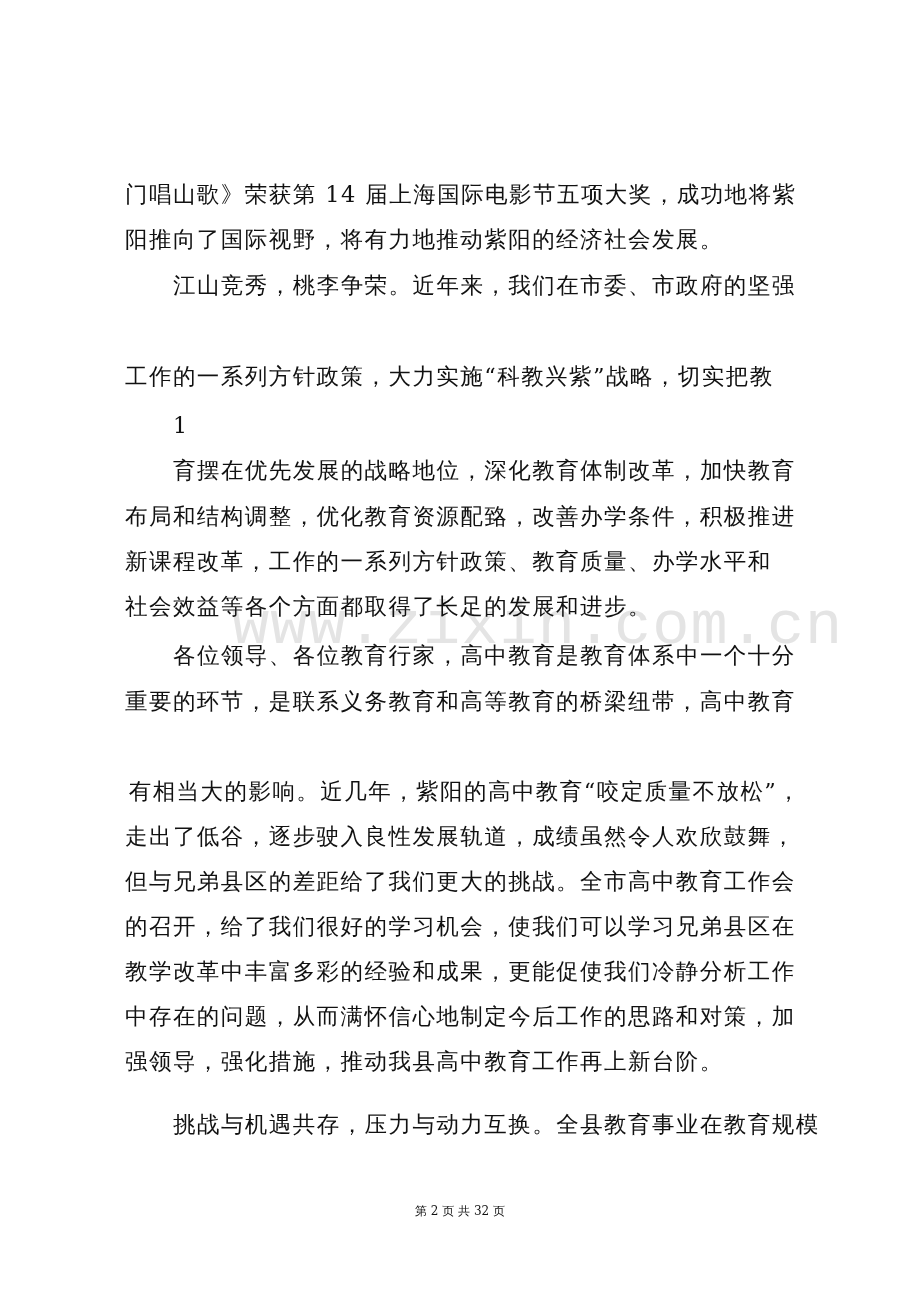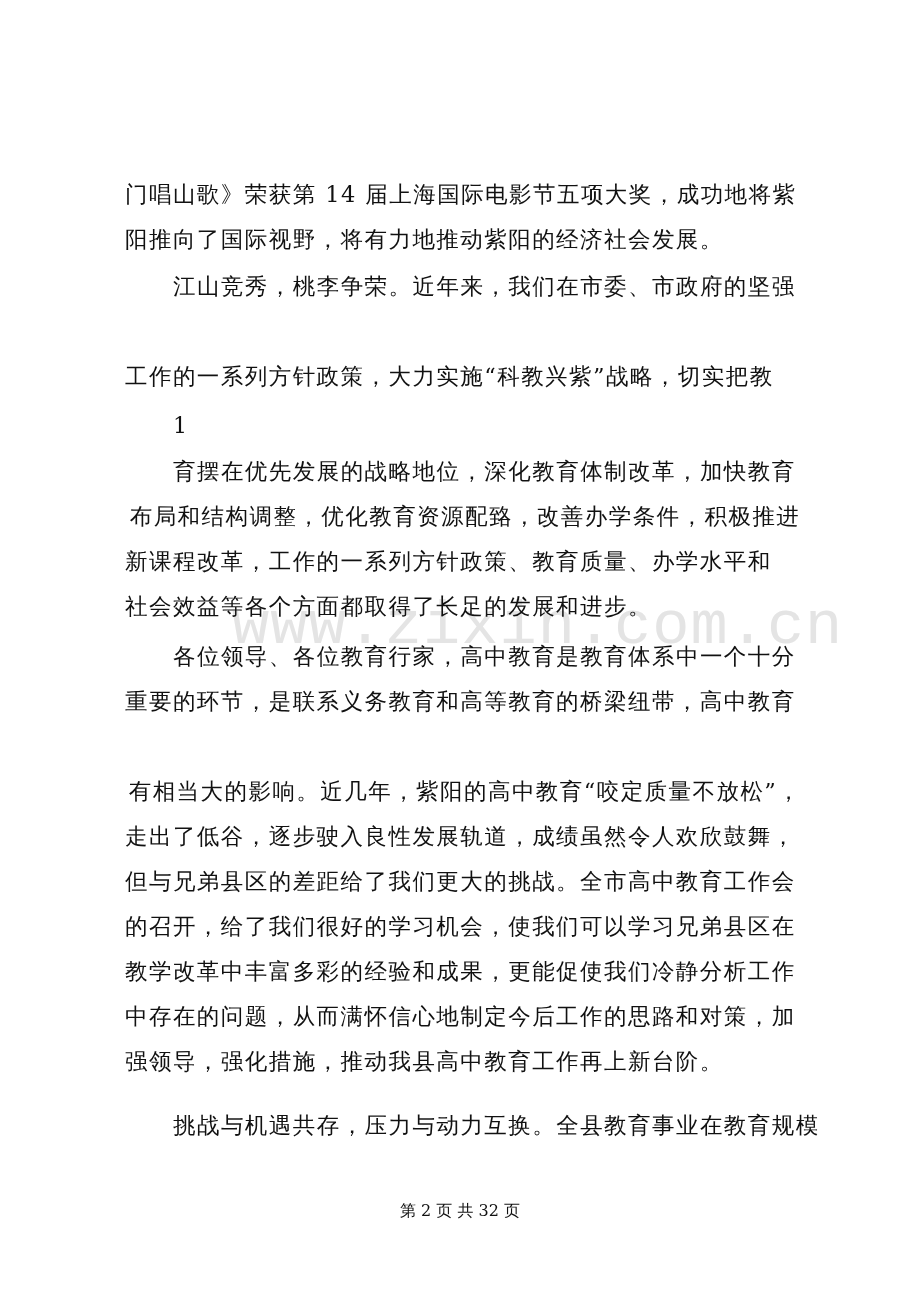--- a/index.html
+++ b/index.html
@@ -15,58 +15,58 @@
     .line {
       position: absolute;
       left: 125px;
       width: 680px;
       height: 34px;
       font-size: 22.5px;
       line-height: 34px;
       white-space: nowrap;
       letter-spacing: 1.45px;
     }
-    .line.indent { left: 173px; width: 632px; }
+    .line.indent { left: 173px; width: 632px; font-family: Liberation Serif, serif; }
     .pagenum-inline { position: absolute; left: 173px; font-size: 22px; line-height: 34px; height: 34px; }
     .watermark {
       position: absolute;
       left: 232px; top: 592px;
       font-family: Liberation Mono, monospace;
       font-size: 62px;
       line-height: 70px;
       color: #e4e4e4;
       letter-spacing: 1px;
       white-space: nowrap;
       z-index: 0;
     }
     .text-layer { position: absolute; left: 0; top: 4px; width: 884px; height: 1302px; z-index: 1; }
     .footer {
       position: absolute;
       left: 0; width: 920px;
       top: 1199px;
       text-align: center;
-      font-size: 16px;
+      font-size: 12px;
       line-height: 24px;
       color: #111111;
     }
   </style>
 </head>
 <body>
 
 <div class="page">
   <div class="watermark">www.zixin.com.cn</div>
 
   <div class="text-layer">
     <div class="line" style="top:173px;">门唱山歌》荣获第 14 届上海国际电影节五项大奖，成功地将紫</div>
     <div class="line" style="top:218px;">阳推向了国际视野，将有力地推动紫阳的经济社会发展。</div>
     <div class="line indent" style="top:265px;">江山竞秀，桃李争荣。近年来，我们在市委、市政府的坚强</div>
     <div class="line" style="top:355px;">工作的一系列方针政策，大力实施“科教兴紫”战略，切实把教</div>
     <div class="pagenum-inline" style="top:405px;">1</div>
     <div class="line indent" style="top:450px;">育摆在优先发展的战略地位，深化教育体制改革，加快教育</div>
-    <div class="line" style="top:495px;text-align:center;">布局和结构调整，优化教育资源配臵，改善办学条件，积极推进</div>
+    <div class="line" style="top:495px;">布局和结构调整，优化教育资源配臵，改善办学条件，积极推进</div>
     <div class="line" style="top:540px;">新课程改革，工作的一系列方针政策、教育质量、办学水平和</div>
     <div class="line" style="top:585px;">社会效益等各个方面都取得了长足的发展和进步。</div>
     <div class="line indent" style="top:635px;">各位领导、各位教育行家，高中教育是教育体系中一个十分</div>
     <div class="line" style="top:680px;">重要的环节，是联系义务教育和高等教育的桥梁纽带，高中教育</div>
     <div class="line" style="top:770px;text-align:center;">有相当大的影响。近几年，紫阳的高中教育“咬定质量不放松”，</div>
     <div class="line" style="top:815px;">走出了低谷，逐步驶入良性发展轨道，成绩虽然令人欢欣鼓舞，</div>
     <div class="line" style="top:860px;">但与兄弟县区的差距给了我们更大的挑战。全市高中教育工作会</div>
     <div class="line" style="top:905px;">的召开，给了我们很好的学习机会，使我们可以学习兄弟县区在</div>
     <div class="line" style="top:950px;">教学改革中丰富多彩的经验和成果，更能促使我们冷静分析工作</div>
     <div class="line" style="top:995px;">中存在的问题，从而满怀信心地制定今后工作的思路和对策，加</div>

